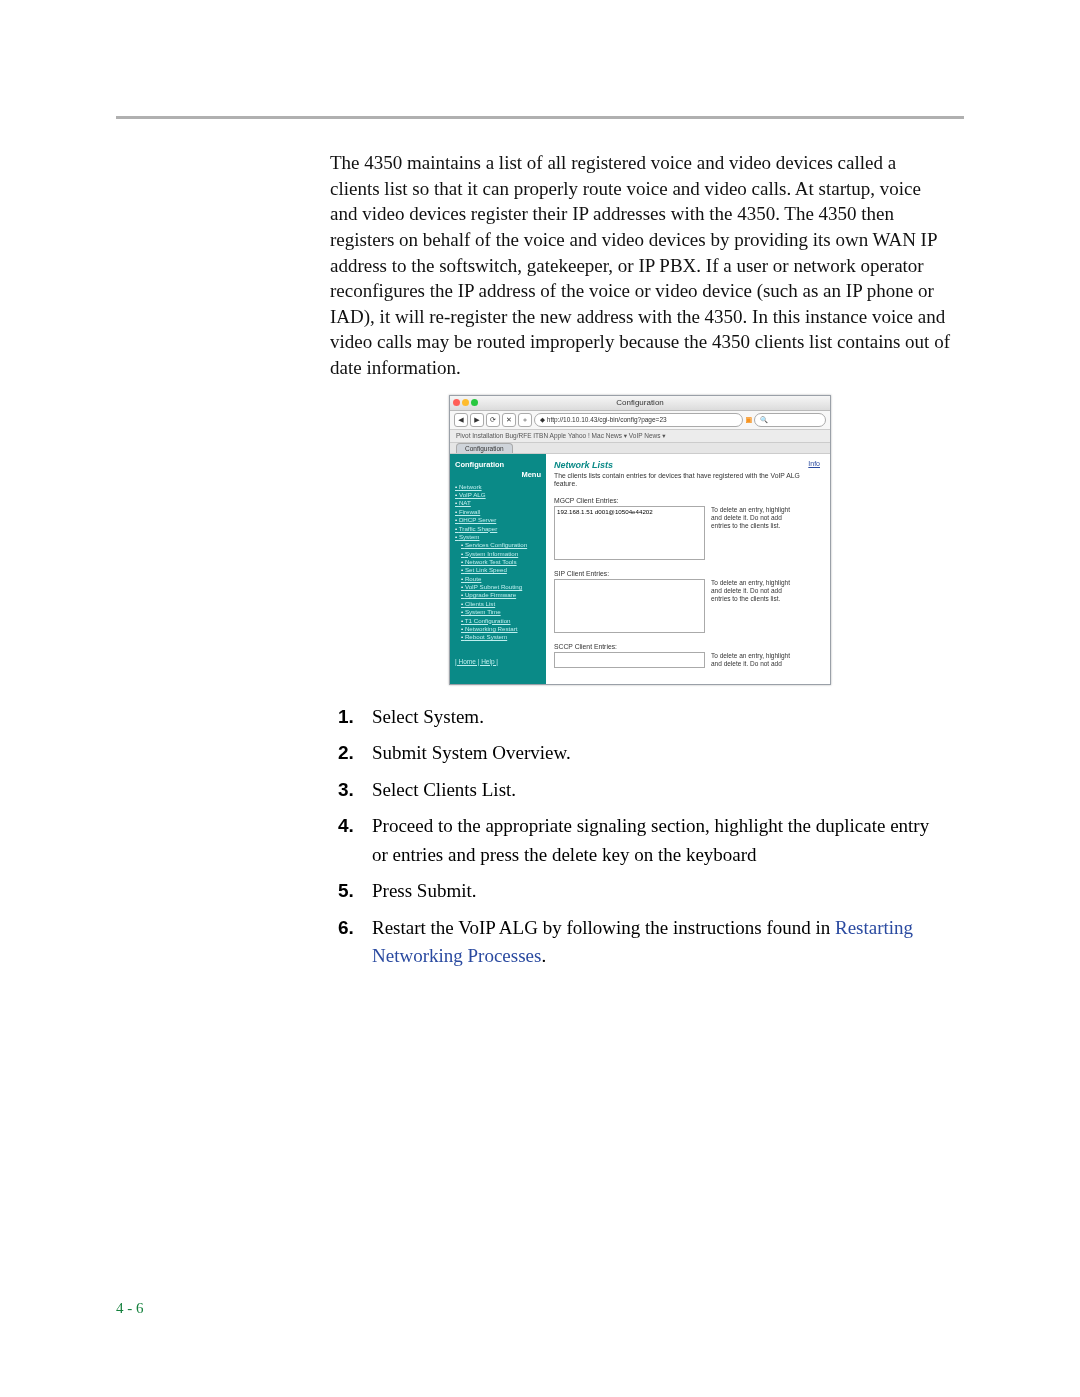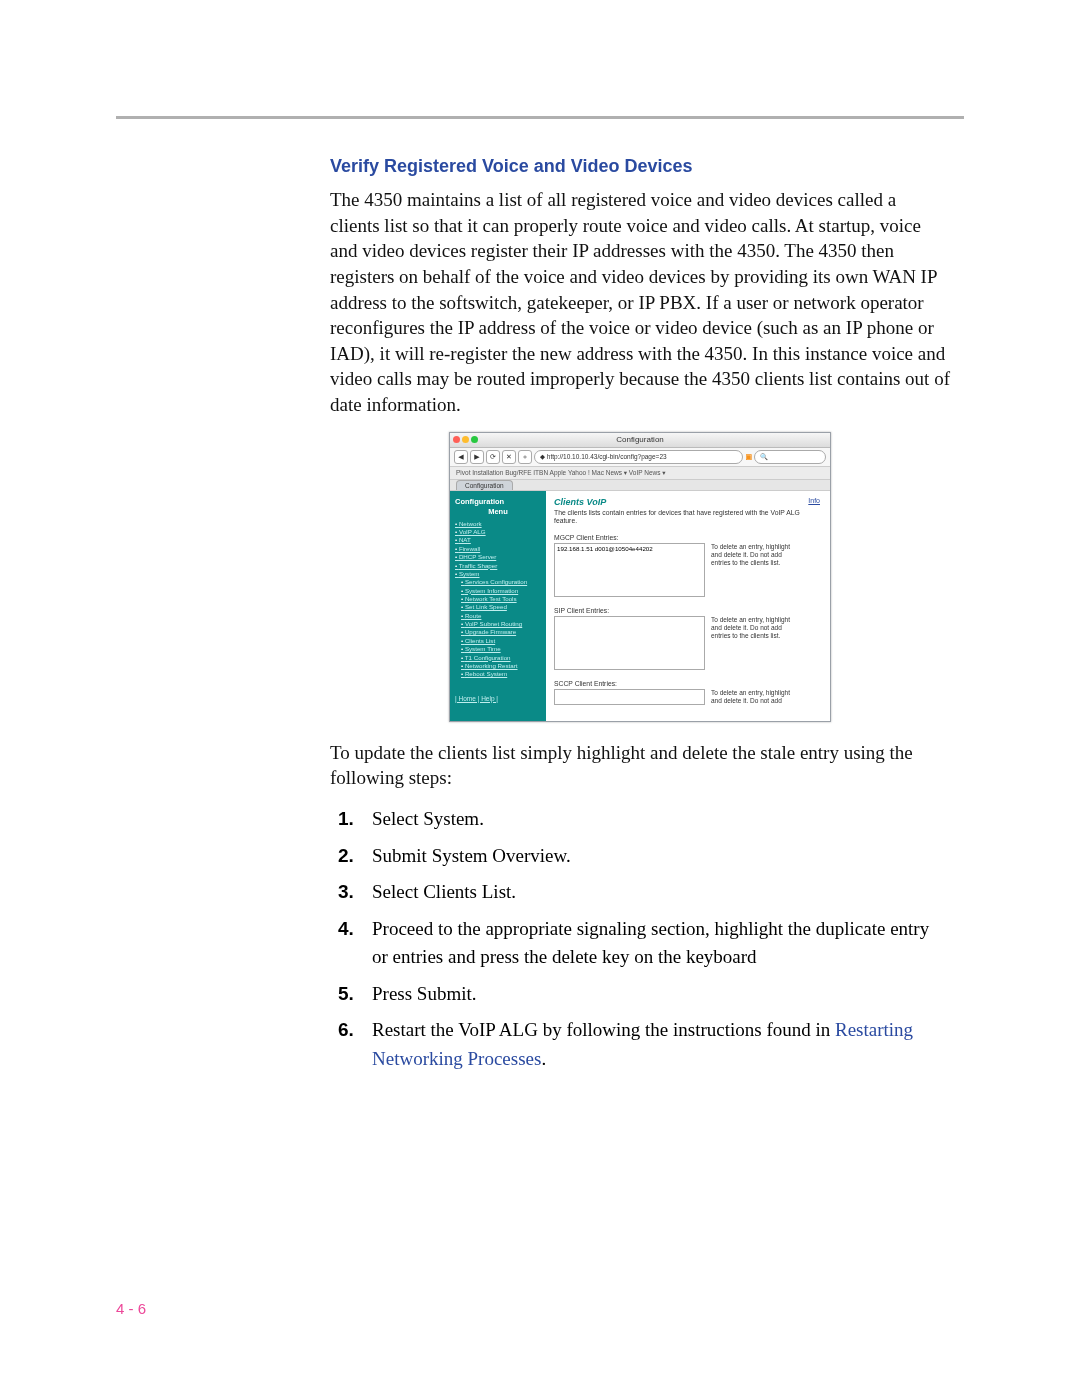--- a/index.html
+++ b/index.html
@@ -146,21 +146,21 @@
     box-sizing: border-box;
   }
   .fig-side .m-title {
     color: #fff;
     font-weight: bold;
     font-size: 7.5px;
     text-align: left;
     margin-bottom: 1px;
   }
   .fig-side .m-sub {
-    color: #fff; font-weight: bold; font-size: 7.5px; text-align: center; margin-bottom: 4px;
+    color: #fff; font-weight: bold; font-size: 7.5px; text-align: right; margin-bottom: 4px;
   }
   .fig-side ul {
     list-style: none; margin: 0; padding: 0;
   }
   .fig-side li {
     color: #bfeeee;
     font-size: 6.2px;
     line-height: 1.35;
     text-decoration: underline;
   }
@@ -225,35 +225,34 @@
     color: #000;
   }
   .link {
     color: #2a4aa0;
     cursor: pointer;
   }
   .page-num {
     position: absolute;
     left: 116px;
     bottom: 80px;
-    font-family: Liberation Sans, sans-serif;
+    font-family: Liberation Serif, serif;
     font-size: 15px;
-    color: #ec4899;
+    color: #15803d;
   }
 </style>
 </head>
 <body>
 
 <div class="page">
 
   <div class="hr"></div>
 
   <div class="body">
 
-    <div class="h2">Verify Registered Voice and Video Devices</div>
 
     <p class="para">The 4350 maintains a list of all registered voice and video devices called a clients list so that it can properly route voice and video calls. At startup, voice and video devices register their IP addresses with the 4350. The 4350 then registers on behalf of the voice and video devices by providing its own WAN IP address to the softswitch, gatekeeper, or IP PBX. If a user or network operator reconfigures the IP address of the voice or video device (such as an IP phone or IAD), it will re-register the new address with the 4350. In this instance voice and video calls may be routed improperly because the 4350 clients list contains out of date information.</p>
 
     <div class="figure-wrap">
       <div class="figure">
 
         <div class="fig-titlebar">
           <div class="traffic">
             <span style="background:#ff5f57"></span>
             <span style="background:#febc2e"></span>
@@ -302,21 +301,21 @@
               <li class="sub">System Time</li>
               <li class="sub">T1 Configuration</li>
               <li class="sub">Networking Restart</li>
               <li class="sub">Reboot System</li>
             </ul>
             <div class="foot-links">| Home | Help |</div>
           </div>
 
           <div class="fig-main">
             <a class="info">Info</a>
-            <div class="cl-title">Clients VoIP</div>
+            <div class="cl-title">Network Lists</div>
             <div class="desc">The clients lists contain entries for devices that have registered with the VoIP ALG feature.</div>
 
             <div class="client-block">
               <div class="blk-label">MGCP Client Entries:</div>
               <div class="row">
                 <textarea class="entries" style="">192.168.1.51 d001@10504e44202</textarea>
                 <div class="hint">To delete an entry, highlight and delete it. Do not add entries to the clients list.</div>
               </div>
             </div>
 
@@ -334,21 +333,20 @@
                 <textarea class="entries" style="height: 12px;"></textarea>
                 <div class="hint">To delete an entry, highlight and delete it. Do not add</div>
               </div>
             </div>
 
           </div>
         </div>
       </div>
     </div>
 
-    <p class="para">To update the clients list simply highlight and delete the stale entry using the following steps:</p>
 
     <ol class="steps">
       <li>Select System.</li>
       <li>Submit System Overview.</li>
       <li>Select Clients List.</li>
       <li>Proceed to the appropriate signaling section, highlight the duplicate entry or entries and press the delete key on the keyboard</li>
       <li>Press Submit.</li>
       <li>
         <span>Restart the VoIP ALG by following the instructions found in </span><span class="link">Restarting Networking Processes</span><span>.</span>
       </li>

